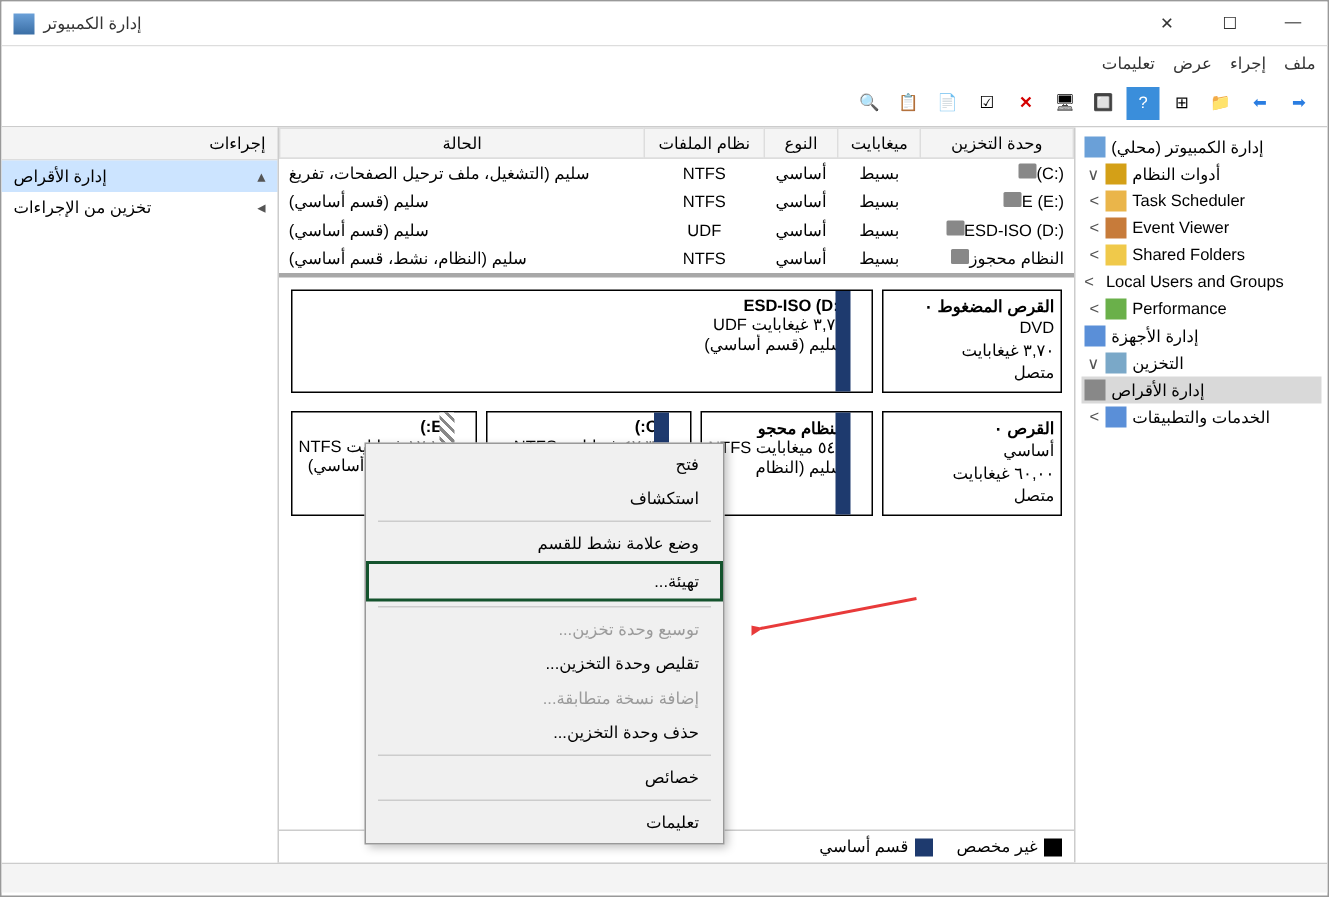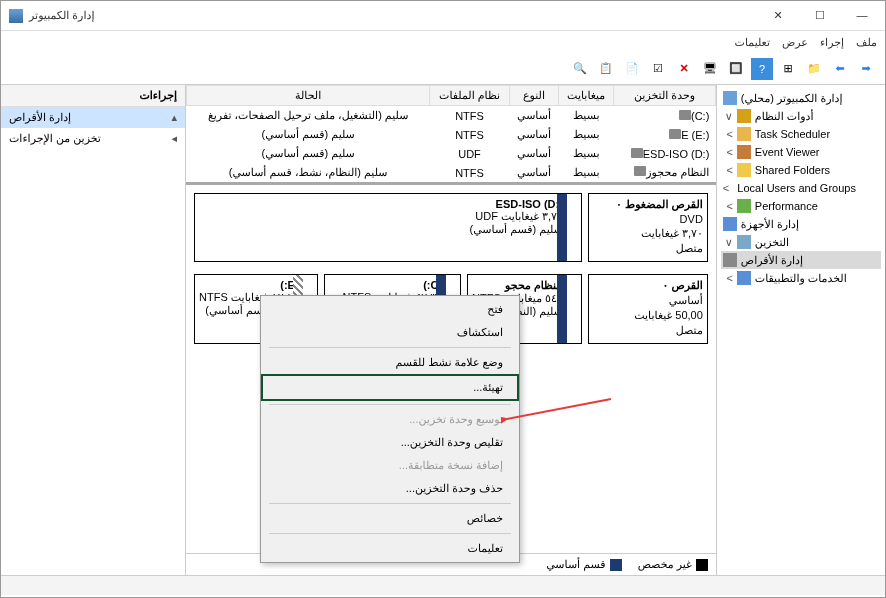--- a/index.html
+++ b/index.html
@@ -15,37 +15,37 @@
 .main { display: flex; height: 490px; }
 .tree-panel { width: 170px; border-left: 1px solid #ccc; padding: 4px; overflow: hidden; background: #fff; }
 .tree-item { display: flex; align-items: center; gap: 4px; padding: 2px 2px; cursor: pointer; white-space: nowrap; justify-content: flex-end; }
 .tree-item.selected { background: #d9d9d9; }
 .tree-item .expand { width: 10px; color: #555; }
 .tree-lvl1 { padding-right: 14px; }
 .tree-lvl2 { padding-right: 28px; }
 .center-panel { flex: 1; display: flex; flex-direction: column; border-left: 1px solid #ccc; position: relative; }
 .vol-table { border-collapse: collapse; width: 100%; }
 .vol-table th { background: #f4f4f4; border: 1px solid #ddd; padding: 3px 6px; font-weight: normal; text-align: center; cursor: pointer; }
-.vol-table td { padding: 3px 6px; text-align: center; white-space: nowrap; direction: rtl; }
+.vol-table td { padding: 3px 6px; text-align: left; white-space: nowrap; direction: rtl; }
 .vol-table td.ltr { direction: ltr; text-align: right; }
 .disk-area { flex: 1; border-top: 3px solid #a8a8a8; padding: 8px; background: #fff; overflow: hidden; }
 .disk-row { display: flex; gap: 6px; margin-bottom: 12px; direction: rtl; }
 .disk-label { width: 120px; border: 1px solid #000; padding: 4px; background: #fff; font-size: 11px; }
 .disk-label div { margin-bottom: 2px; }
 .disk-part { border: 1px solid #000; padding: 4px; flex: 1; background: #fff; position: relative; }
 .disk-part .stripe { position: absolute; top: 0; right: 0; bottom: 0; width: 10px; background: #1e3a6e; }
 .disk-part .stripe.hatch { background: repeating-linear-gradient(45deg, #888, #888 2px, #fff 2px, #fff 5px); }
 .disk-part div { margin-right: 14px; white-space: nowrap; overflow: hidden; }
 .legend { border-top: 1px solid #ccc; padding: 4px 8px; display: flex; gap: 16px; direction: rtl; }
 .legend .swatch { display: inline-block; width: 12px; height: 12px; vertical-align: middle; margin-left: 4px; }
 .actions-panel { width: 185px; background: #fff; }
-.actions-panel .hdr { background: #f4f4f4; border-bottom: 1px solid #ddd; padding: 4px 8px; font-weight: bold; text-align: right; }
+.actions-panel .hdr { background: #f4f4f4; border-bottom: 1px solid #ddd; padding: 4px 8px; font-weight: normal; text-align: right; }
 .actions-panel .item { padding: 4px 8px; cursor: pointer; display: flex; align-items: center; justify-content: space-between; }
 .actions-panel .item.selected { background: #cce4ff; }
-.context-menu { position: absolute; top: 210px; left: 74px; width: 260px; background: #f0f0f0; border: 1px solid #999; box-shadow: 2px 2px 6px rgba(0,0,0,0.25); z-index: 100; padding: 2px; }
+.context-menu { position: absolute; top: 210px; left: 57px; width: 240px; background: #f0f0f0; border: 1px solid #999; box-shadow: 2px 2px 6px rgba(0,0,0,0.25); z-index: 100; padding: 2px; }
 .context-menu .citem { padding: 5px 14px; text-align: right; cursor: pointer; }
 .context-menu .citem.disabled { color: #9a9a9a; cursor: default; }
 .context-menu .sep { height: 1px; background: #ccc; margin: 3px 6px; }
 .context-menu .highlight-box { border: 2px solid #14532d; margin: 0 -2px; }
 .red-arrow { position: absolute; top: 310px; left: 315px; z-index: 101; pointer-events: none; }
 .statusbar { height: 20px; border-top: 1px solid #ccc; background: #f4f4f4; }
 .icon-sq { display: inline-block; width: 14px; height: 14px; }
 </style>
 </head>
 <body>
@@ -196,21 +196,21 @@
           <div><b>ESD-ISO (D:)</b></div>
           <div>٣,٧٠ غيغابايت UDF</div>
           <div>سليم (قسم أساسي)</div>
         </div>
       </div>
 
       <div class="disk-row">
         <div class="disk-label">
           <div><b>القرص ٠</b></div>
           <div>أساسي</div>
-          <div>50,00 غيغابايت</div>
+          <div>٦٠,٠٠ غيغابايت</div>
           <div>متصل</div>
         </div>
         <div class="disk-part" style="flex:0 0 100px">
           <div class="stripe"></div>
           <div><b>النظام محجو</b></div>
           <div>٥٤٩ ميغابايت NTFS</div>
           <div>سليم (النظام</div>
         </div>
         <div class="disk-part" style="flex:0 0 130px">
           <div class="stripe"></div>

